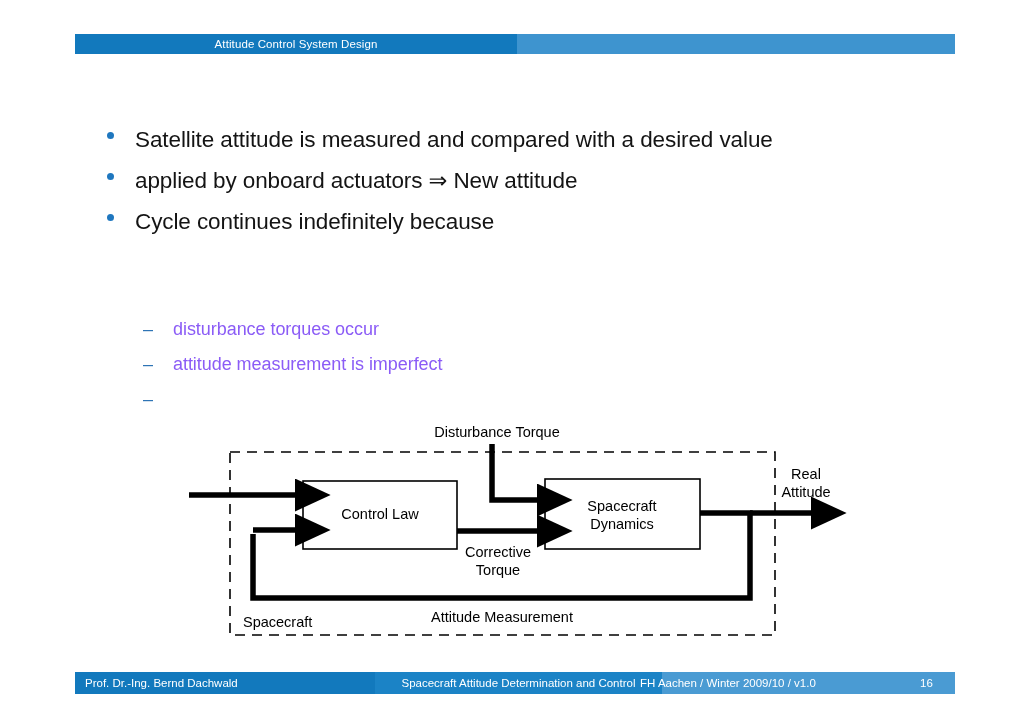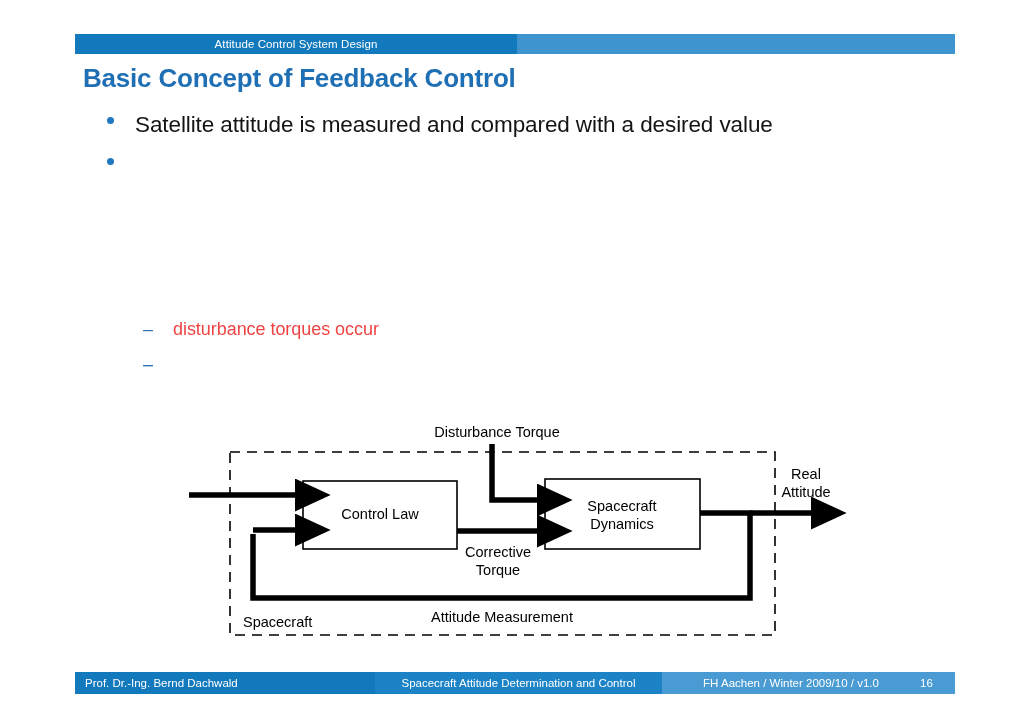--- a/index.html
+++ b/index.html
@@ -66,21 +66,21 @@
     font-weight: bold;
     color: #1f6fb5;
     letter-spacing: -0.2px;
     white-space: nowrap;
   }
 
   
   #bullet-list {
     position: absolute;
     left: 100px;
-    top: 106px;
+    top: 121px;
     width: 860px;
   }
   .bullet-row {
     position: relative;
     padding-left: 35px;
     margin-bottom: 4px;
   }
   .bullet-dot {
     position: absolute;
     left: 7px;
@@ -111,21 +111,21 @@
   .sub-dash {
     position: absolute;
     left: 0px;
     top: 0px;
     font-size: 18px;
     line-height: 35px;
     color: #2e74b5;
   }
   .sub-text {
     font-size: 18px;
-    color: #ef4444;
+    color: #8b5cf6;
     line-height: 35px;
     letter-spacing: -0.05px;
   }
 
   
   #diagram {
     position: absolute;
     left: 0px;
     top: 0px;
     width: 1030px;
@@ -185,63 +185,68 @@
     font-size: 11.5px;
     white-space: nowrap;
   }
   #footer-author { left: 10px; }
   #footer-course {
     left: 300px;
     width: 287px;
     text-align: center;
   }
   #footer-org {
-    left: 587px;
+    left: 565px;
     width: 258px;
-    text-align: center;
+    text-align: left;
   }
   #footer-page {
     left: 845px;
     width: 30px;
   }
 </style>
 </head>
 <body>
 
 <div id="slide">
 
   <div id="header-band">
     <div id="header-band-left" style="background: rgb(18, 121, 189);"></div>
     <div id="header-band-right" style="background: rgb(62, 148, 207);"></div>
     <div id="header-title-text">Attitude Control System Design</div>
   </div>
 
-  <div id="slide-title" style="color: rgb(31, 111, 181);">Basic Concept of Feedback Control</div>
 
   <div id="bullet-list">
 
     <div class="bullet-row">
       <span class="bullet-dot"></span>
       <div class="bullet-text">Satellite attitude is measured and compared with a desired value</div>
     </div>
 
     <div class="bullet-row">
       <span class="bullet-dot"></span>
-    </div>
-
+      <div class="bullet-text">applied by onboard actuators ⇒ New attitude</div>
+    </div>
+
+    <div class="bullet-row">
+      <span class="bullet-dot"></span>
+      <div class="bullet-text">Cycle continues indefinitely because</div>
+    </div>
 
   </div>
 
   <div id="sub-bullet-list">
     <div class="sub-row">
       <span class="sub-dash">–</span>
       <span class="sub-text">disturbance torques occur</span>
     </div>
     <div class="sub-row">
       <span class="sub-dash">–</span>
+      <span class="sub-text">attitude measurement is imperfect</span>
     </div>
     <div class="sub-row">
       <span class="sub-dash">–</span>
     </div>
   </div>
 
   <div id="diagram">
     <svg width="1030" height="728" viewBox="0 0 1030 728" xmlns="http://www.w3.org/2000/svg">
       <defs>
         <marker id="arrowhead" markerWidth="7" markerHeight="7" refX="0.2" refY="3" orient="auto" markerUnits="strokeWidth">

